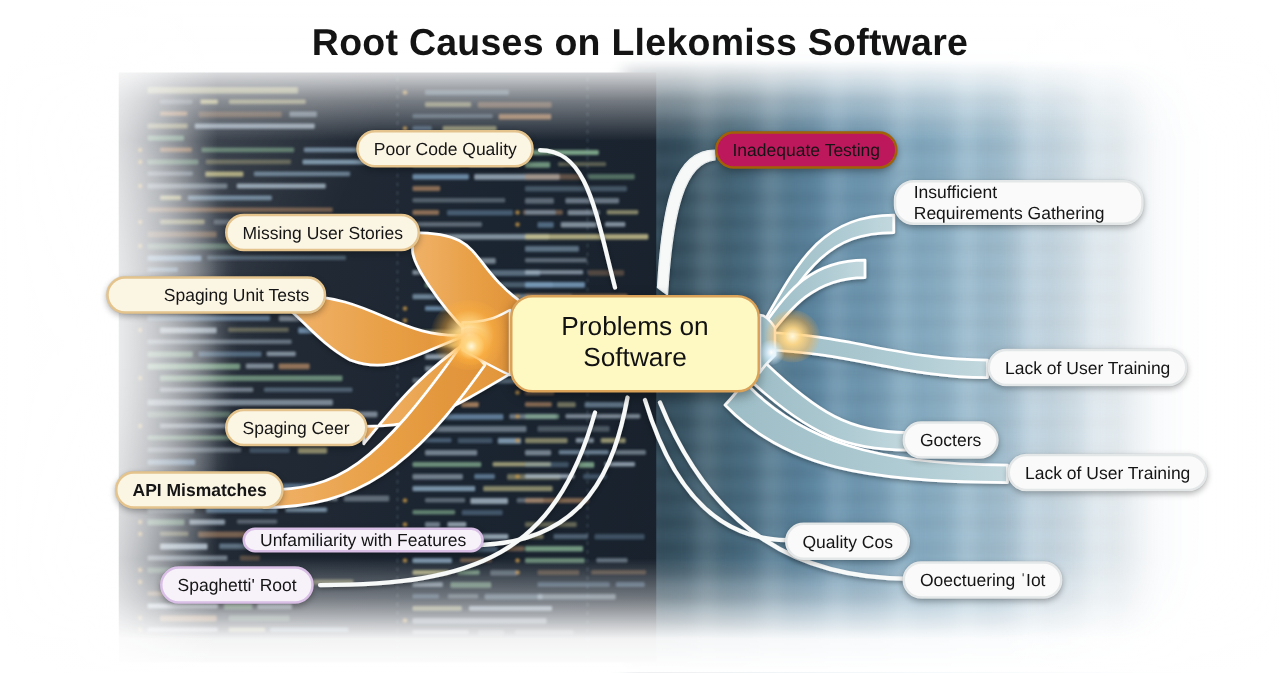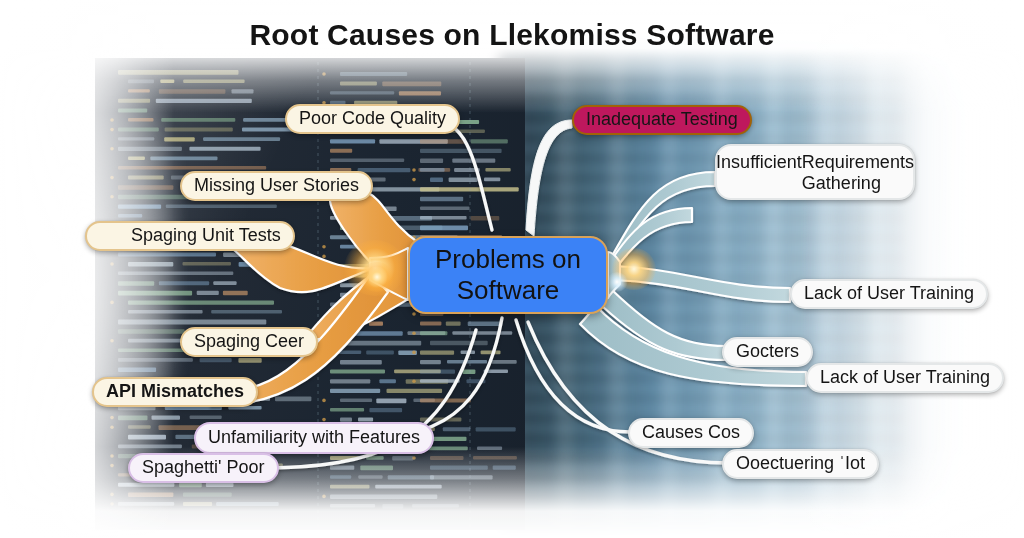--- a/index.html
+++ b/index.html
@@ -129,21 +129,21 @@
   
   .node {
     position: absolute;
     z-index: 25;
     display: flex;
     align-items: center;
     justify-content: center;
     text-align: center;
     box-sizing: border-box;
     border-radius: 999px;
-    font-size: 18px;
+    font-size: 14px;
     color: #151515;
     padding: 4px 12px;
     line-height: 1.18;
     white-space: nowrap;
     box-shadow: 0 2px 5px rgba(0,0,0,.30), 0 0 0 .5px rgba(0,0,0,.05);
   }
   .node.cream {
     background: #fbf5e4;
     border: 2px solid #e4c48c;
   }
@@ -160,24 +160,24 @@
     border: 2px solid #d9bfe6;
   }
   .node.multiline {
     white-space: normal;
     border-radius: 16px;
     text-align: left;
     justify-content: flex-start;
     padding: 6px 14px;
   }
   .node.center {
-    background: #3b82f6;
+    background: #fef9c3;
     border: 2.5px solid #d9a258;
     border-radius: 18px;
-    font-size: 26px;
+    font-size: 21px;
     font-weight: normal;
     color: #121212;
     white-space: normal;
     box-shadow: 0 3px 9px rgba(0,0,0,.35);
     z-index: 30;
   }
 </style>
 </head>
 <body>
 
@@ -564,35 +564,35 @@
   <div class="node cream" style="left:285px;top:104px;height:30px;">Poor Code Quality</div>
 
   <div class="node cream" style="left:180px;top:171px;height:30px;">Missing User Stories</div>
 
   <div class="node cream" style="left:85px;top:221px;height:30px;padding-left:44px;">Spaging Unit Tests</div>
 
   <div class="node cream" style="left:180px;top:327px;height:30px;">Spaging Ceer</div>
 
   <div class="node cream" style="left:92px;top:377px;height:30px;font-weight:bold;">API Mismatches</div>
 
-  <div class="node lilac" style="left:194px;top:422px;height:32px;">Unfamiliarity with Features</div>
-
-  <div class="node lilac" style="left:128px;top:453px;height:30px;">Spaghetti' Poor</div>
+  <div class="node lilac" style="left:194px;top:422px;height:20px;">Unfamiliarity with Features</div>
+
+  <div class="node lilac" style="left:128px;top:453px;height:30px;">Spaghetti' Root</div>
 
   <div class="node white" style="left:572px;top:105px;height:30px;">Inadequate Testing</div>
 
-  <div class="node plain multiline" style="left:715px;top:144px;width:200px;height:56px;flex-direction:row;align-items:flex-start;justify-content:center;">
+  <div class="node plain multiline" style="left:715px;top:144px;width:200px;height:36px;flex-direction:column;align-items:flex-start;justify-content:center;">
     <span>Insufficient</span>
     <span>Requirements Gathering</span>
   </div>
 
 
   <div class="node plain" style="left:790px;top:279px;height:30px;">Lack of User Training</div>
 
   <div class="node plain" style="left:722px;top:337px;height:30px;">Gocters</div>
 
   <div class="node plain" style="left:806px;top:363px;height:30px;">Lack of User Training</div>
 
-  <div class="node plain" style="left:628px;top:418px;height:30px;">Causes Cos</div>
+  <div class="node plain" style="left:628px;top:418px;height:30px;">Quality Cos</div>
 
   <div class="node plain" style="left:722px;top:449px;height:30px;">Ooectuering ˈIot</div>
 
 </div>
 
 </body></html>

